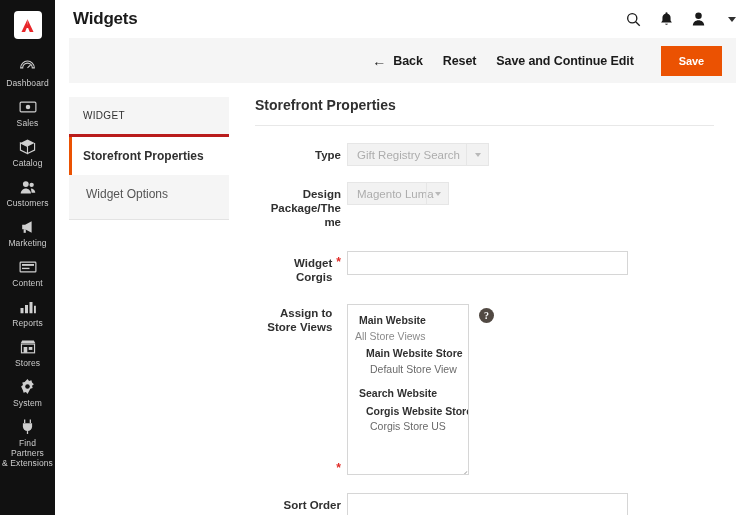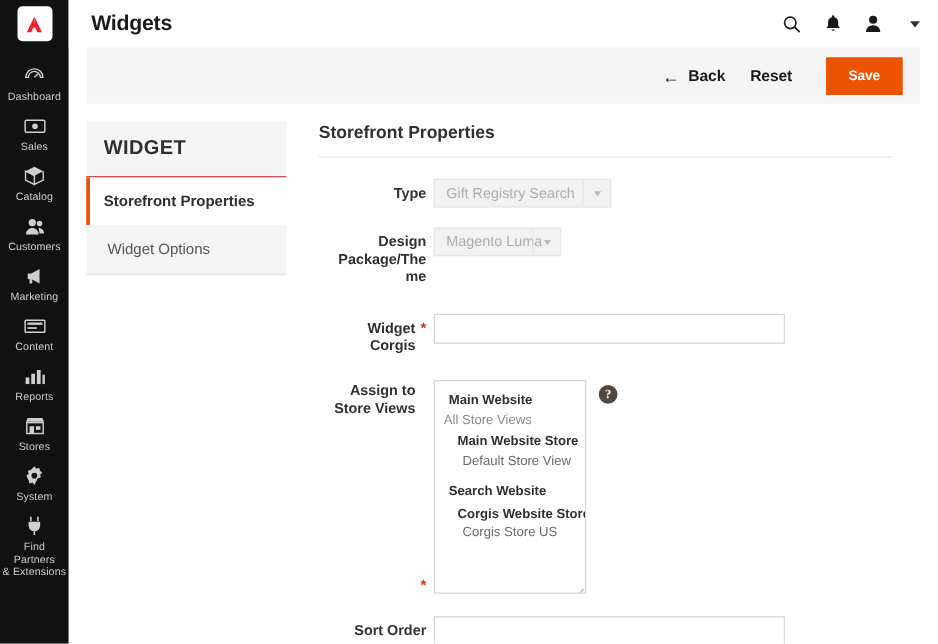--- a/index.html
+++ b/index.html
@@ -20,21 +20,21 @@
   
   .rail {
     width: 55px;
     min-width: 55px;
     height: 515px;
     background: #111111;
     color: #a6a6a6;
     display: flex;
     flex-direction: column;
     align-items: center;
-    padding-top: 2px;
+    padding-top: 8px;
     overflow: hidden;
   }
   .logo-box {
     width: 28px; height: 28px;
     background: #ffffff;
     border-radius: 4px;
     display: flex; align-items: center; justify-content: center;
     margin-bottom: 14px;
     margin-top: 3px;
   }
@@ -162,26 +162,26 @@
 
   
   .nav-panel {
     width: 160px;
     min-width: 160px;
     background: #f5f5f5;
     height: 123px;
     border-bottom: 1px solid #e3e3e3;
   }
   .nav-head {
-    font-size: 16px;
-    font-weight: bold;
+    font-size: 10px;
+    font-weight: normal;
     color: #303030;
     letter-spacing: 0.3px;
     padding: 13px 14px 13px 14px;
-    border-bottom: 1px solid #b91c1c;
+    border-bottom: 3px solid #b91c1c;
   }
   .nav-item {
     padding: 12px 14px 12px 14px;
     font-size: 12px;
     color: #555555;
     cursor: pointer;
     border-left: 3px solid transparent;
   }
   .nav-item.active {
     background: #ffffff;
@@ -499,20 +499,23 @@
     </div>
 
     <div class="actionbar">
       <button class="btn-link">
         <span class="back-arrow">←</span>
         <span>Back</span>
       </button>
       <button class="btn-link">
         <span>Reset</span>
       </button>
+      <button class="btn-link">
+        <span>Save and Continue Edit</span>
+      </button>
       <button class="btn-primary">Save</button>
     </div>
 
     <div class="body-split">
 
       <div class="nav-panel">
         <div class="nav-head">WIDGET</div>
         <div class="nav-item active">
           <span>Storefront Properties</span>
         </div>

